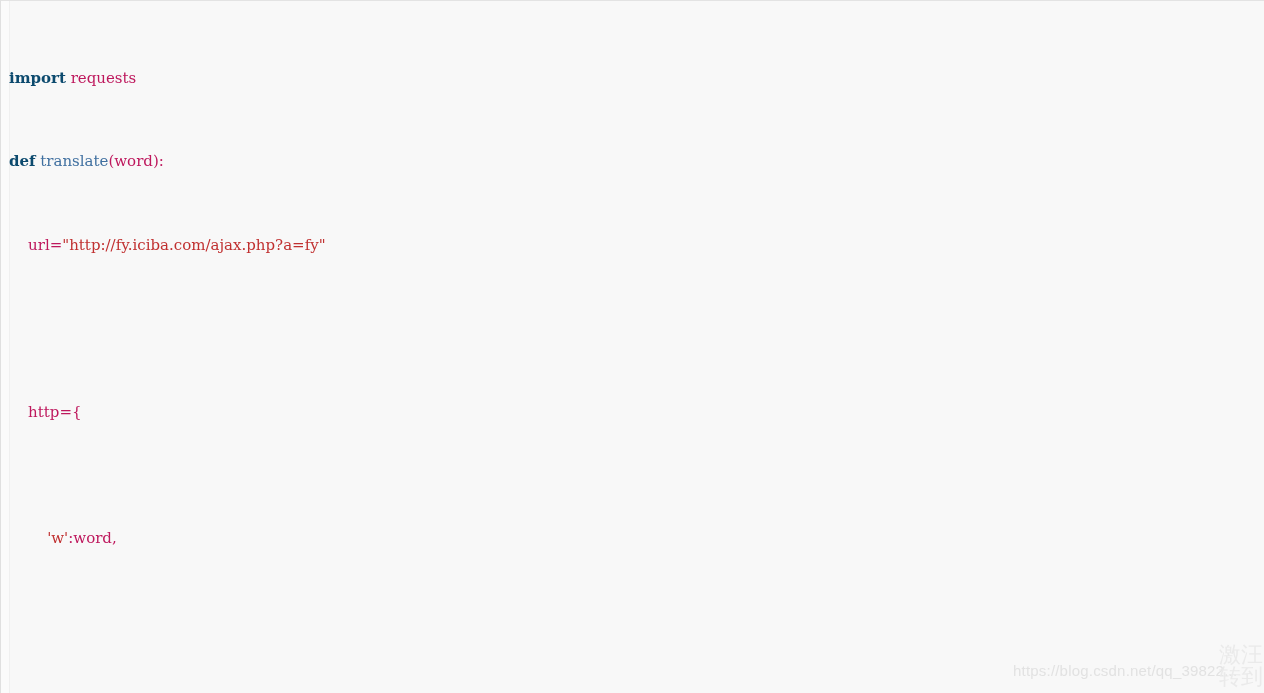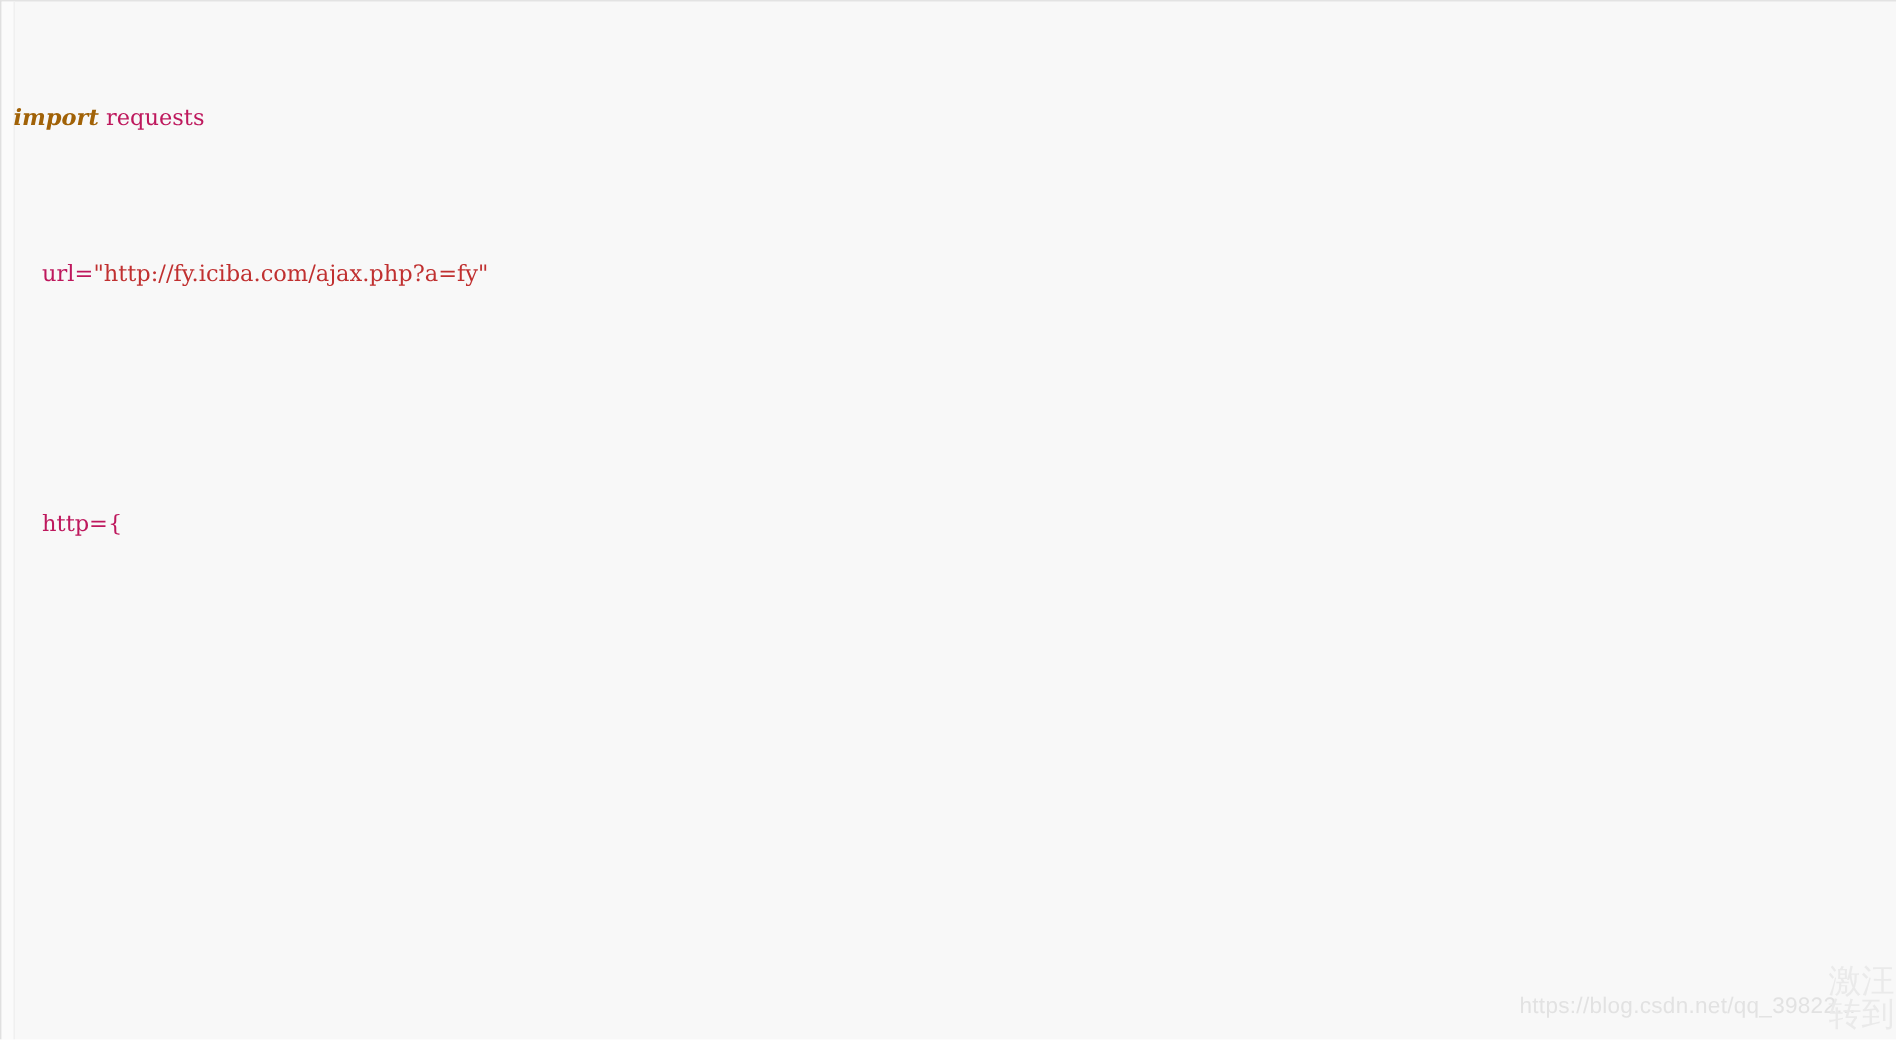--- a/index.html
+++ b/index.html
@@ -37,21 +37,21 @@
     white-space: pre;
     letter-spacing: 0px;
     color: #333333;
   }
   .ln {
     display: block;
     height: 20.9px;
     white-space: pre;
   }
   
-  .kw      { color: #a16207; font-weight: bold; font-style: italic; }          
+  .kw      { color: #0c4a6e; font-weight: bold; }          
   .fn      { color: #4070a0; }                              
   .str     { color: #c03030; }          
   .pl      { color: #be185d; }                              
 
   #watermark {
     position: absolute;
     left: 1012px;
     top: 661px;
     font-family: "Liberation Sans", sans-serif;
     font-size: 15px;
@@ -76,29 +76,31 @@
 <body>
 
 <div id="root">
 
   <div id="gutter"></div>
 
   <div id="code">
 
     <span class="ln"><span class="kw">import</span><span class="pl"> requests</span></span>
 
+    <span class="ln"><span class="kw">def</span><span class="pl"> </span><span class="fn">translate</span><span class="pl">(word):</span></span>
 
     <span class="ln"><span class="pl">    url=</span><span class="str">"http://fy.iciba.com/ajax.php?a=fy"</span></span>
 
     <span class="ln"> </span>
 
     <span class="ln"><span class="pl">    http={</span></span>
 
 
 
+    <span class="ln"><span class="pl">        </span><span class="str">'w'</span><span class="pl">:word,</span></span>
 
     
 
     
 
     
 
     
 
     

